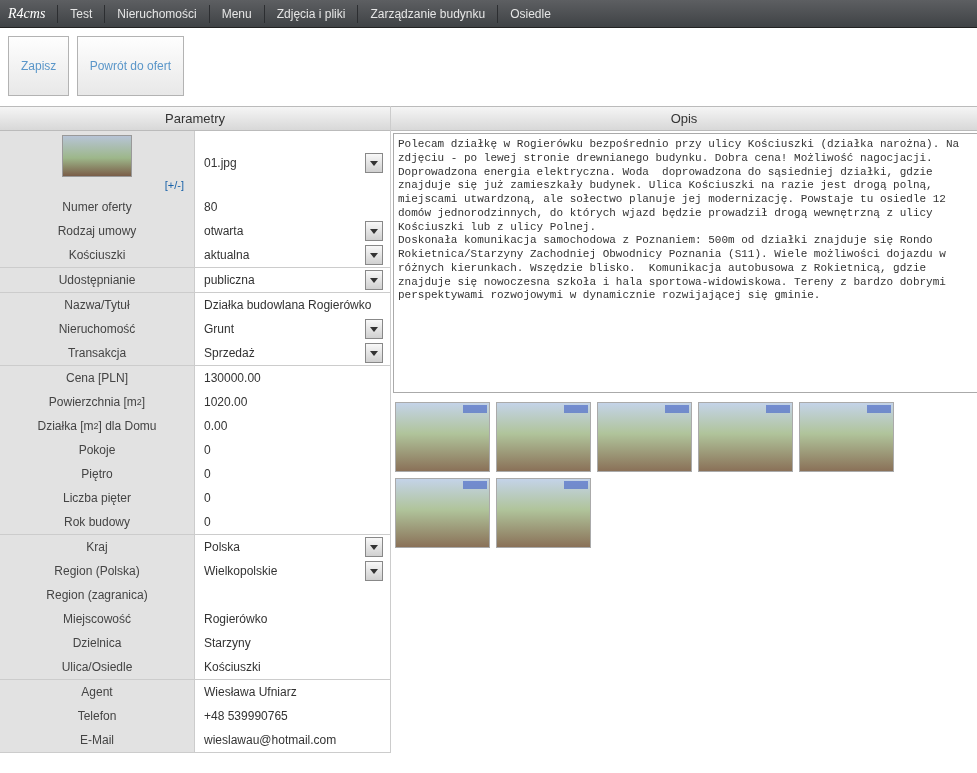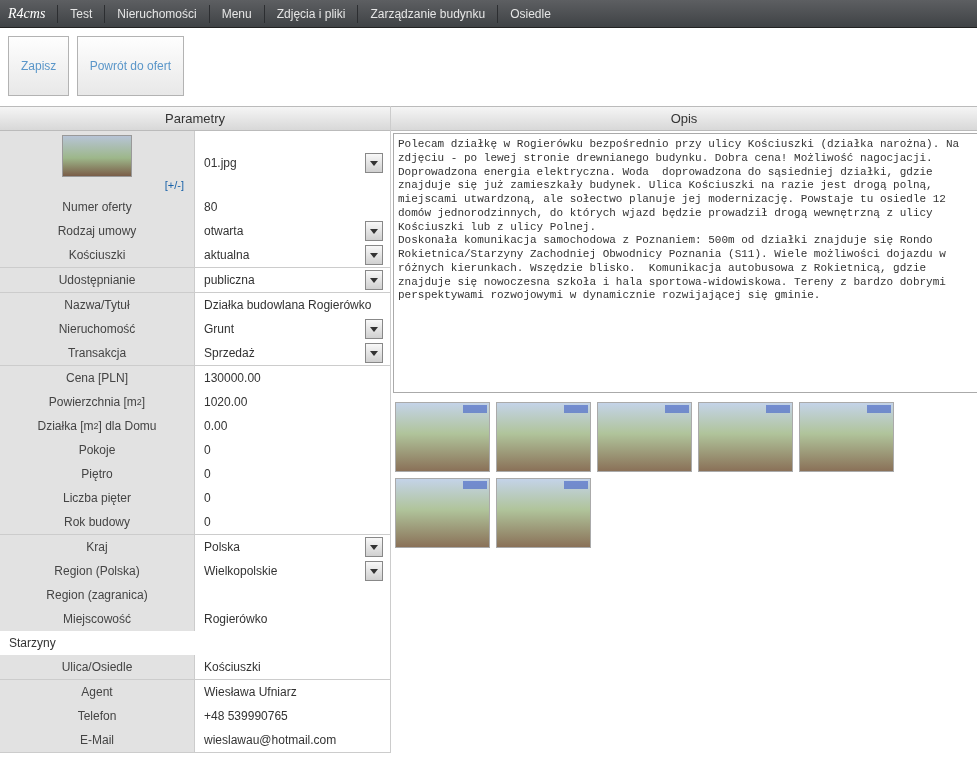--- a/index.html
+++ b/index.html
@@ -349,20 +349,21 @@
             <input type="text" style="">
           </div>
         </div>
         <div class="param-row">
           <div class="param-label">Miejscowość</div>
           <div class="param-value">
             <input type="text" value="Rogierówko" style="">
           </div>
         </div>
         <div class="param-row">
+          <div class="param-label">Dzielnica</div>
           <div class="param-value">
             <input type="text" value="Starzyny" style="">
           </div>
         </div>
         <div class="param-row">
           <div class="param-label">Ulica/Osiedle</div>
           <div class="param-value">
             <input type="text" value="Kościuszki" style="">
           </div>
         </div>

